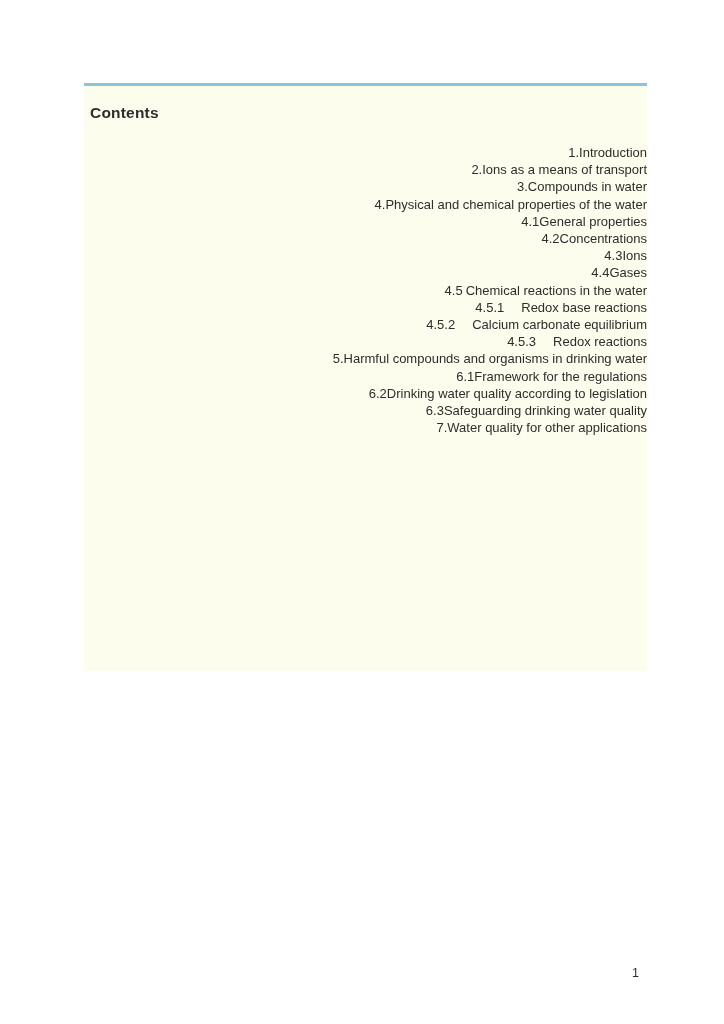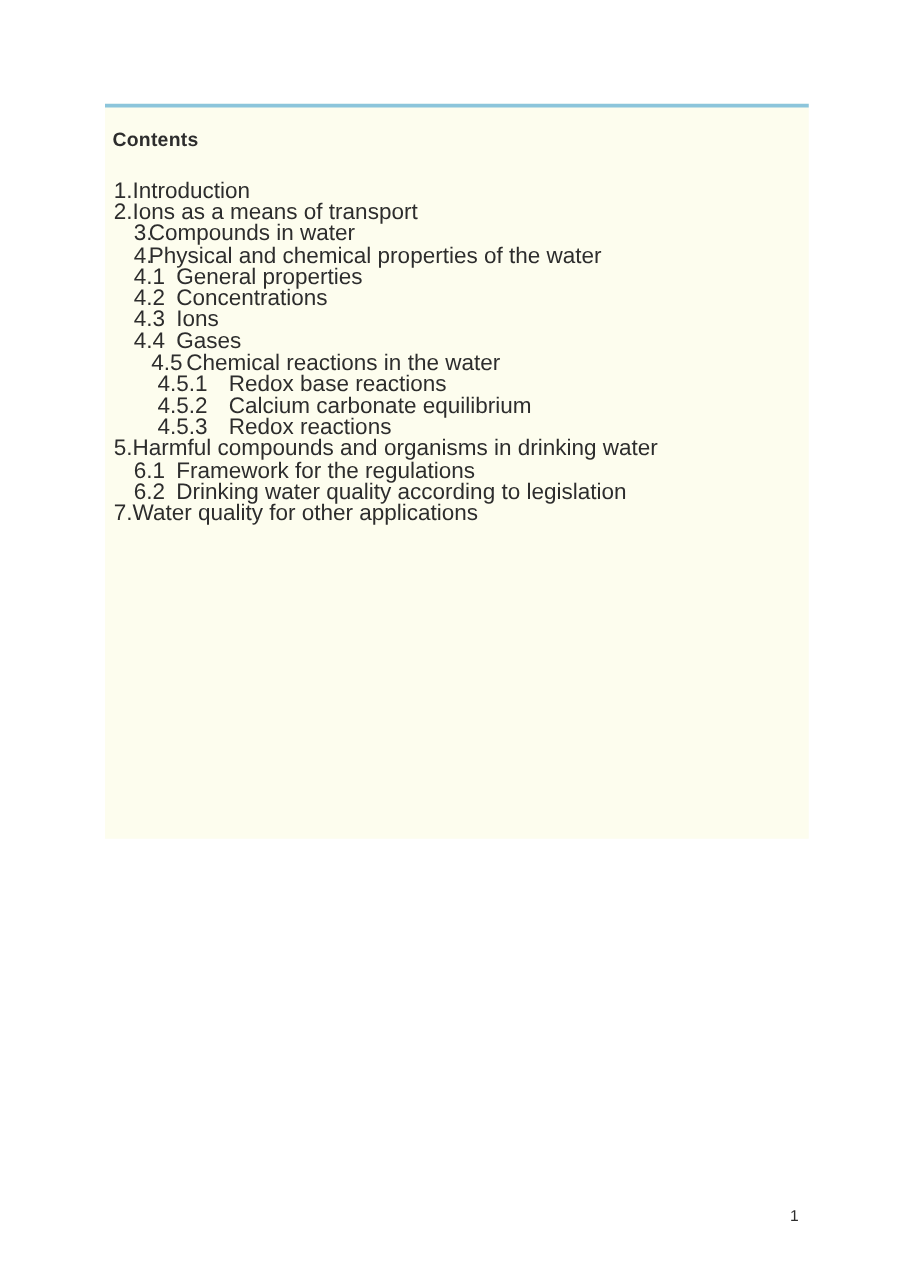--- a/index.html
+++ b/index.html
@@ -27,21 +27,22 @@
   }
   .doc-title {
     font-size: 15.5px;
     font-weight: bold;
     line-height: 18px;
     margin: 18px 0 0 6px;
     letter-spacing: 0.2px;
   }
   .toc {
     margin-top: 22px;
-    font-size: 18px;
+    font-size: 13px;
+    text-align: right;
   }
   .toc-row {
     line-height: 17.2px;
     white-space: nowrap;
   }
   
   .l1   { padding-left: 7px; }
   .l1 .num  { display: inline-block; width: 15px; }
   
   .l1s  { padding-left: 23px; }
@@ -79,17 +80,18 @@
     <div class="toc-row l2t"><span class="num">4.2</span><span class="lbl">Concentrations</span></div>
     <div class="toc-row l2t"><span class="num">4.3</span><span class="lbl">Ions</span></div>
     <div class="toc-row l2t"><span class="num">4.4</span><span class="lbl">Gases</span></div>
     <div class="toc-row l2"><span class="num">4.5</span><span class="lbl">Chemical reactions in the water</span></div>
     <div class="toc-row l3"><span class="num">4.5.1</span><span class="lbl">Redox base reactions</span></div>
     <div class="toc-row l3"><span class="num">4.5.2</span><span class="lbl">Calcium carbonate equilibrium</span></div>
     <div class="toc-row l3"><span class="num">4.5.3</span><span class="lbl">Redox reactions</span></div>
     <div class="toc-row l1"><span class="num">5.</span><span class="lbl">Harmful compounds and organisms in drinking water</span></div>
     <div class="toc-row l2t"><span class="num">6.1</span><span class="lbl">Framework for the regulations</span></div>
     <div class="toc-row l2t"><span class="num">6.2</span><span class="lbl">Drinking water quality according to legislation</span></div>
+    <div class="toc-row l2t"><span class="num">6.3</span><span class="lbl">Safeguarding drinking water quality</span></div>
     <div class="toc-row l1"><span class="num">7.</span><span class="lbl">Water quality for other applications</span></div>
   </div>
 </div>
 
 <div class="page-number">1</div>
 
 </body></html>

